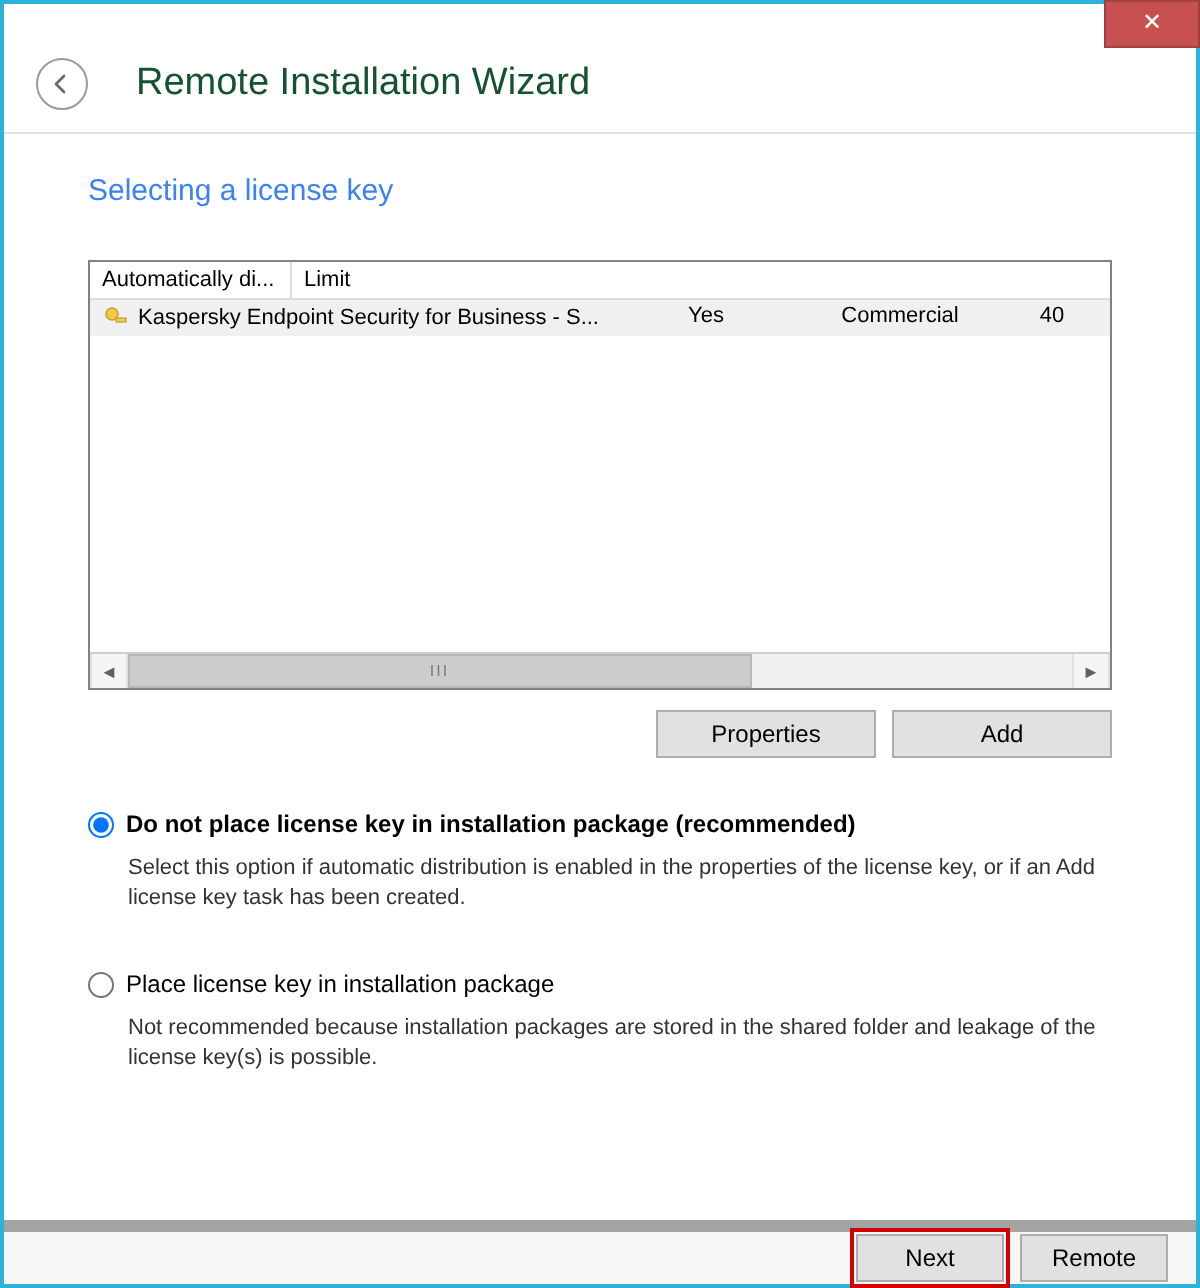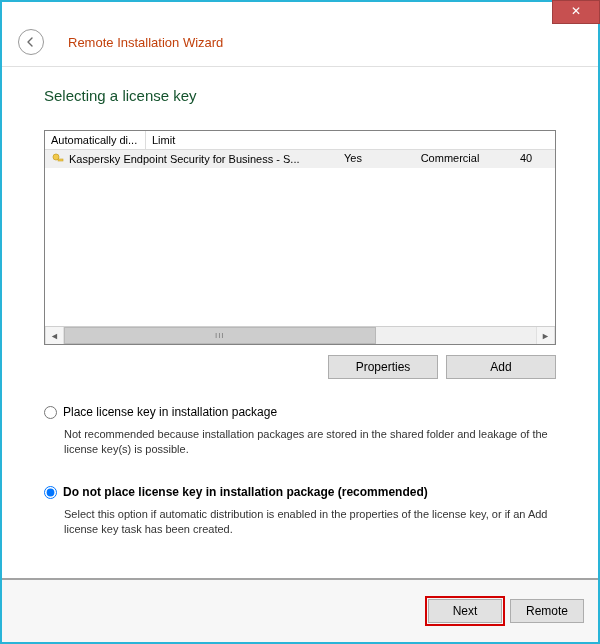--- a/index.html
+++ b/index.html
@@ -54,38 +54,38 @@
     border: 1px solid #9a9a9a;
     border-radius: 50%;
     display: flex;
     align-items: center;
     justify-content: center;
     margin-right: 24px;
     background: #fff;
   }
   .back-btn svg { display: block; }
   .header-title {
-    font-size: 13px;
-    color: #c2410c;
+    font-size: 19px;
+    color: #14532d;
   }
   
   .sep {
     height: 1px;
     background: #e0e0e0;
     margin-top: 2px;
   }
   
   .content {
     flex: 1;
     padding: 20px 42px 0 42px;
     box-sizing: border-box;
     overflow: hidden;
   }
   .step-title {
-    color: #14532d;
+    color: #3b82f6;
     font-size: 15px;
     margin-bottom: 26px;
   }
   
   .listview-frame {
     border: 1px solid #828282;
     background: #fff;
   }
   .lv-head {
     display: flex;
@@ -188,22 +188,22 @@
   .opt-label { font-weight: bold; }
   .opt-desc {
     margin: 8px 0 0 20px;
     font-size: 11px;
     color: #333;
     line-height: 1.35;
   }
   .opt-block + .opt-block { margin-top: 28px; }
   
   .footer {
-    border-top: 2px solid #a3a3a3;
-    padding: 19px 14px;
+    border-top: 6px solid #a3a3a3;
+    padding: 1px 14px;
     display: flex;
     justify-content: flex-end;
     gap: 8px;
     background: #f7f7f7;
   }
   .footer .btn { min-width: 74px; }
   .next-hl {
     outline: 2px solid #d20000;
     outline-offset: 1px;
   }
@@ -264,34 +264,34 @@
       </div>
     </div>
 
     <div class="btn-row">
       <div class="btn">Properties</div>
       <div class="btn">Add</div>
     </div>
 
     <div class="opt-block">
       <label class="opt">
+        <input type="radio" name="placekey" checked="" style="">
+        <span class="opt-label">Do not place license key in installation package (recommended)</span>
+      </label>
+      <div class="opt-desc">Select this option if automatic distribution is enabled in the properties of the license key, or if an Add license key task has been created.</div>
+    </div>
+
+    <div class="opt-block">
+      <label class="opt">
         <input type="radio" name="placekey" style="">
         <span class="opt-label" style="font-weight:normal">Place license key in installation package</span>
       </label>
       <div class="opt-desc">Not recommended because installation packages are stored in the shared folder and leakage of the license key(s) is possible.</div>
     </div>
 
-    <div class="opt-block">
-      <label class="opt">
-        <input type="radio" name="placekey" checked="" style="">
-        <span class="opt-label">Do not place license key in installation package (recommended)</span>
-      </label>
-      <div class="opt-desc">Select this option if automatic distribution is enabled in the properties of the license key, or if an Add license key task has been created.</div>
-    </div>
-
   </div>
 
   <div class="footer">
     <div class="btn next-hl">Next</div>
     <div class="btn">Remote</div>
   </div>
 
 </div>
 
 </body></html>

